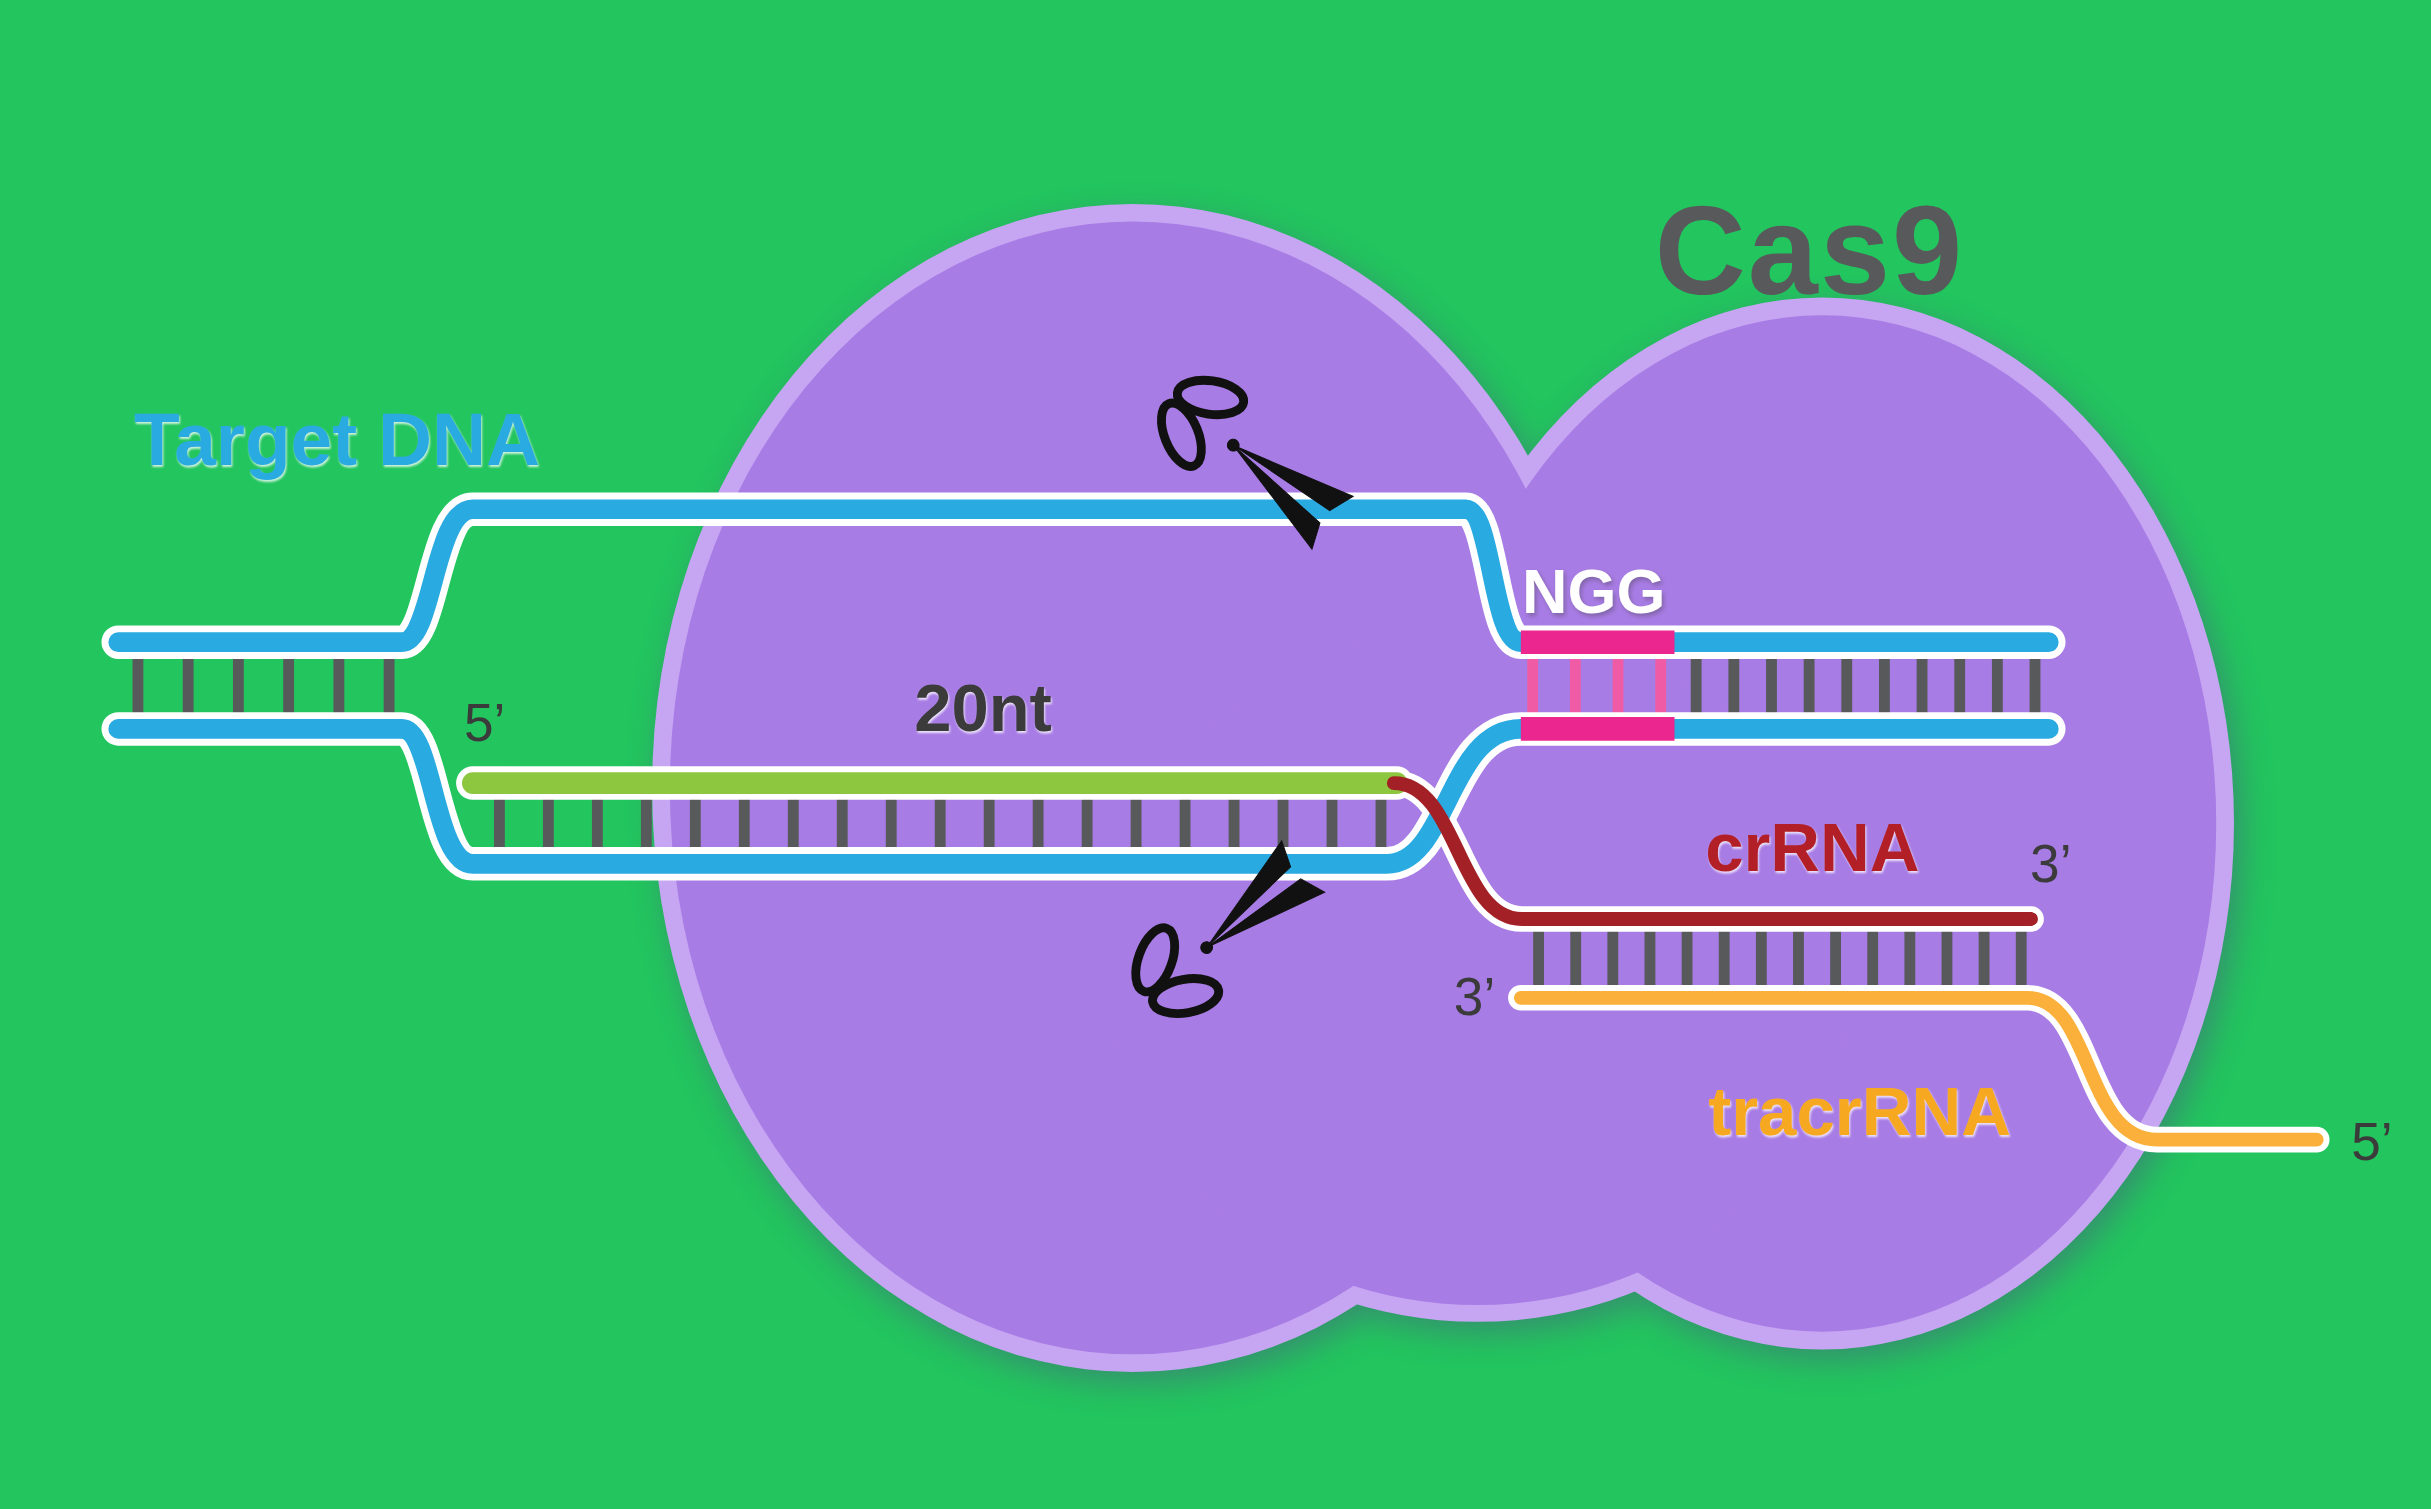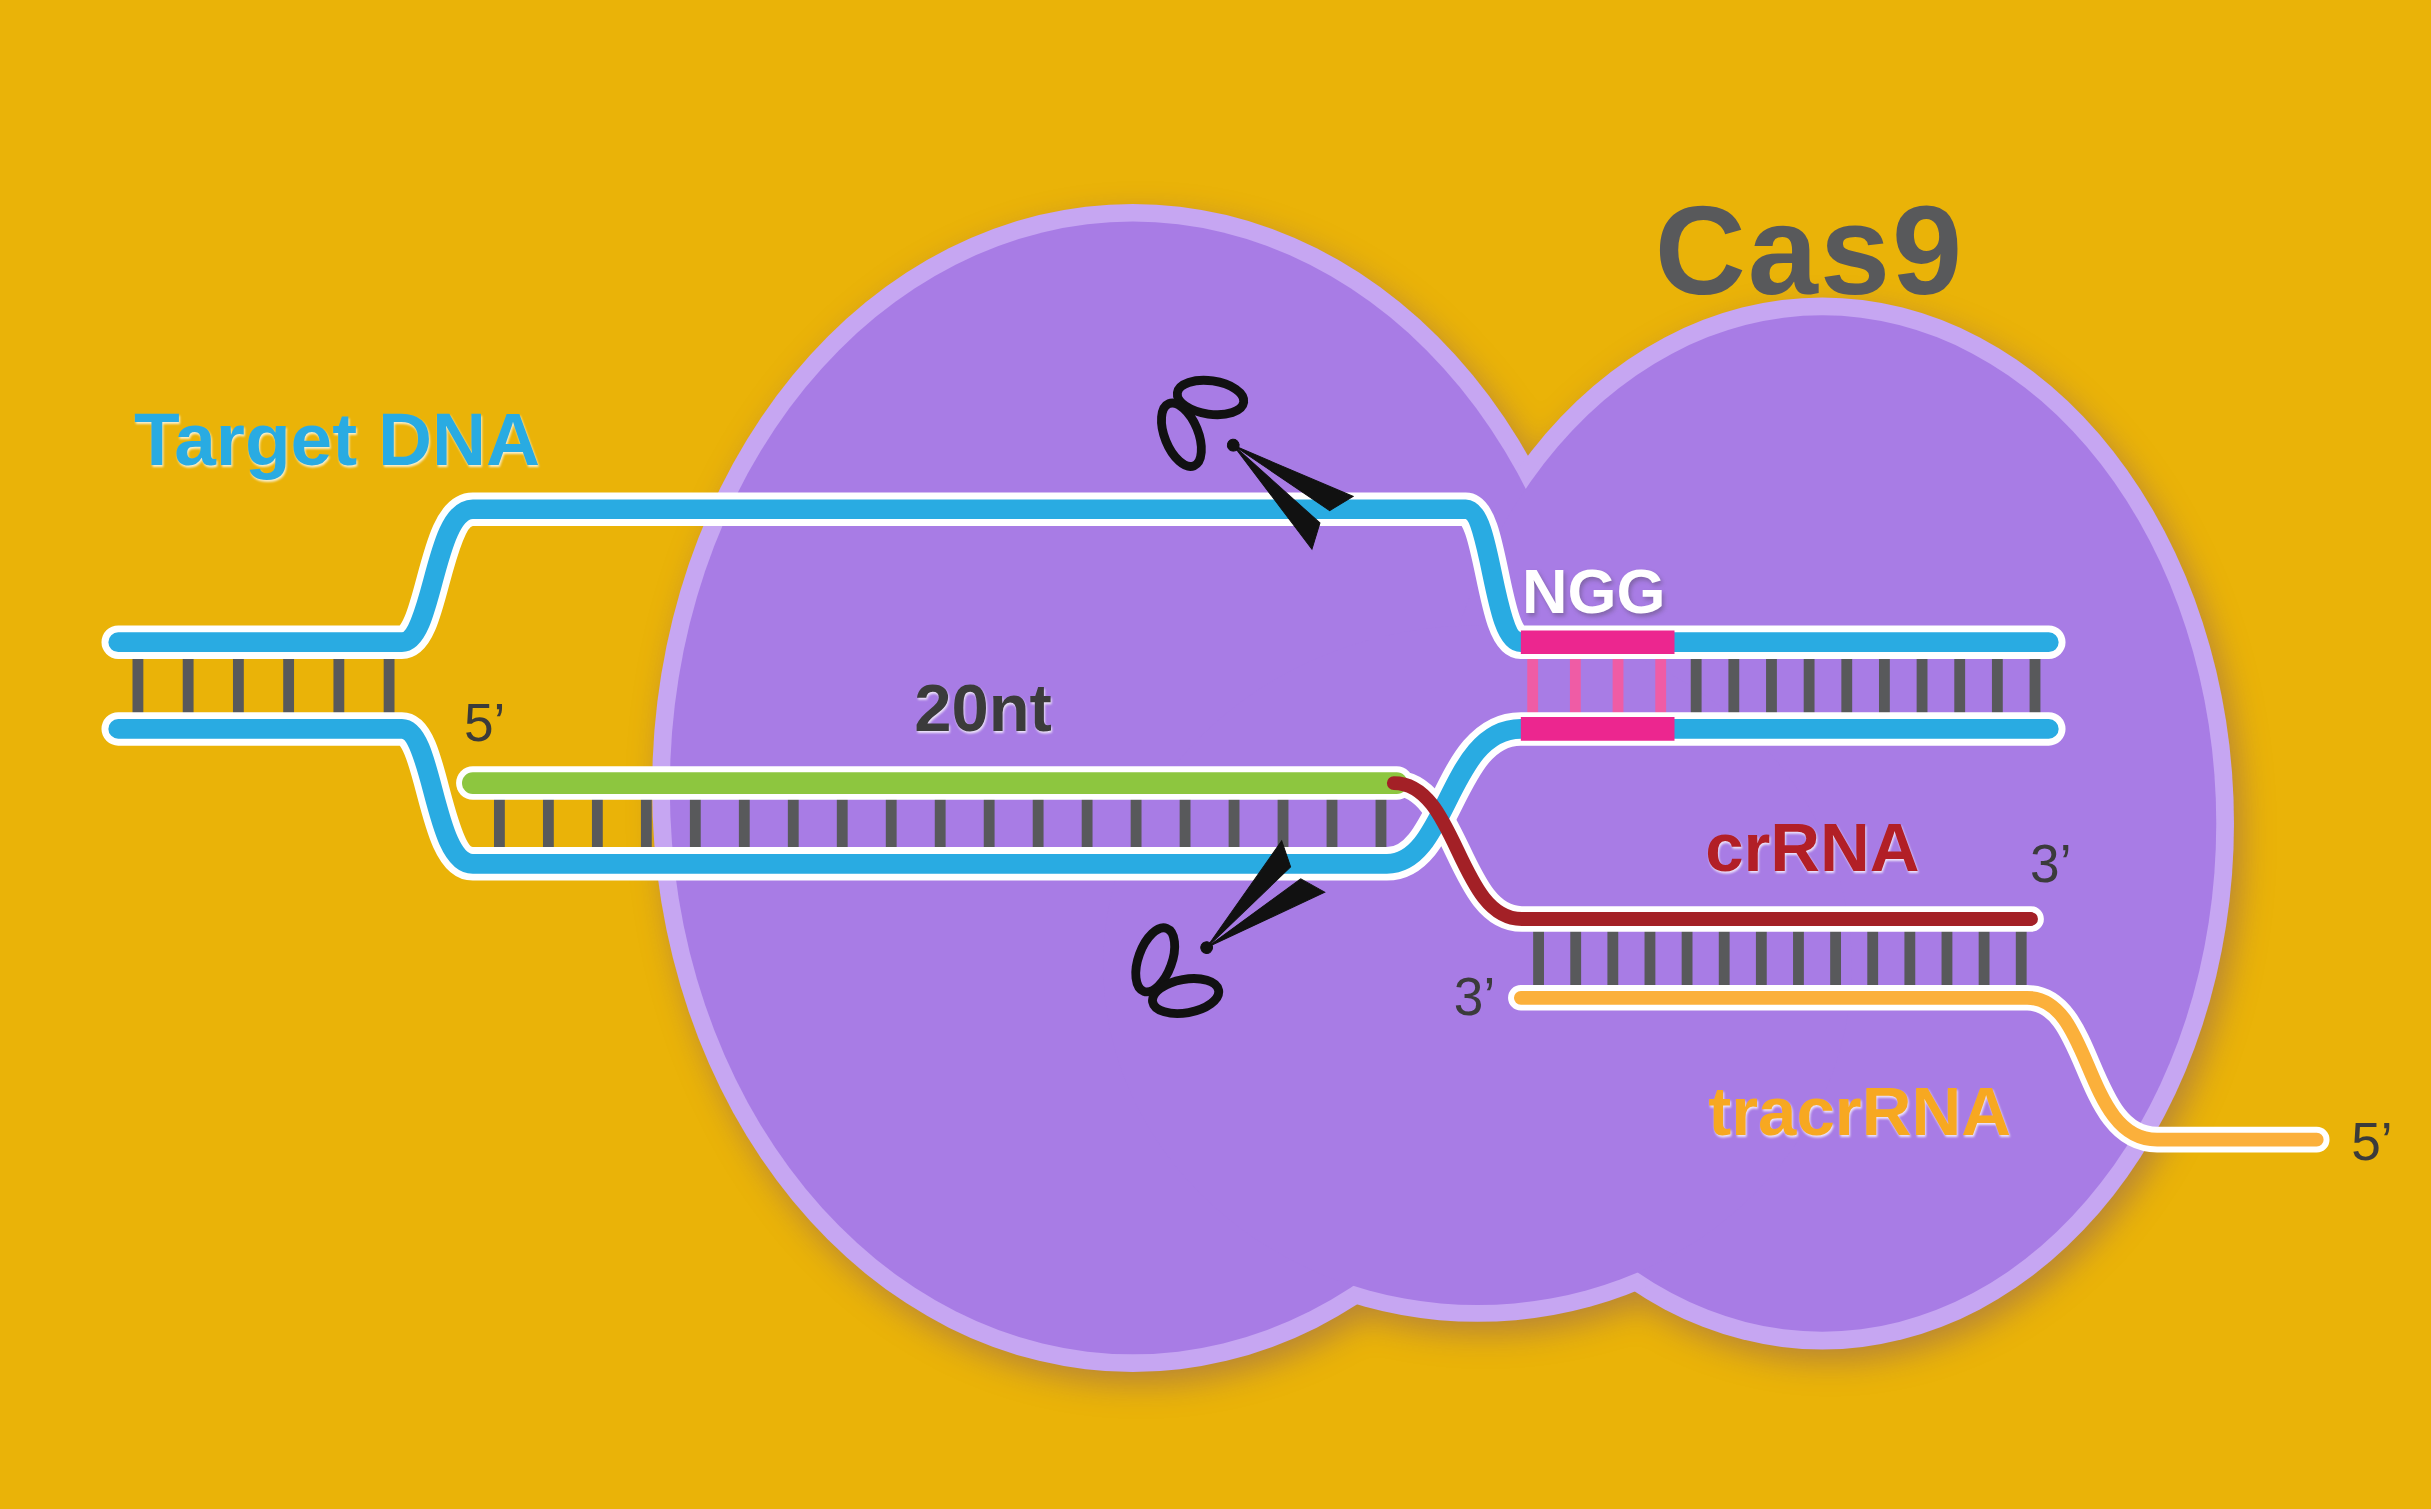--- a/index.html
+++ b/index.html
@@ -1,16 +1,16 @@
 <!DOCTYPE html>
 <html><head>
 <meta charset="utf-8">
 <style>
   html,body{margin:0;padding:0;background:#fff;}
-  .stage{position:relative;width:2431px;height:1509px;background:#eab308;overflow:hidden;}
+  .stage{position:relative;width:2431px;height:1509px;background:#22c55e;overflow:hidden;}
   svg{display:block;}
   text{font-family:"Liberation Sans", sans-serif;}
   .t-title{font-size:128px;font-weight:bold;letter-spacing:2px;}
   .t-big{font-size:76px;font-weight:bold;}
   .t-label{font-size:70px;font-weight:bold;}
   .t-mid{font-size:68px;font-weight:bold;}
   .t-ngg{font-size:64px;font-weight:bold;}
   .t-prime{font-size:54px;font-weight:normal;}
   .ds{filter:drop-shadow(2px 3px 2px rgba(60,60,60,.35));}
   .ds-light{filter:drop-shadow(1px 2px 1px rgba(255,255,255,.8));}

